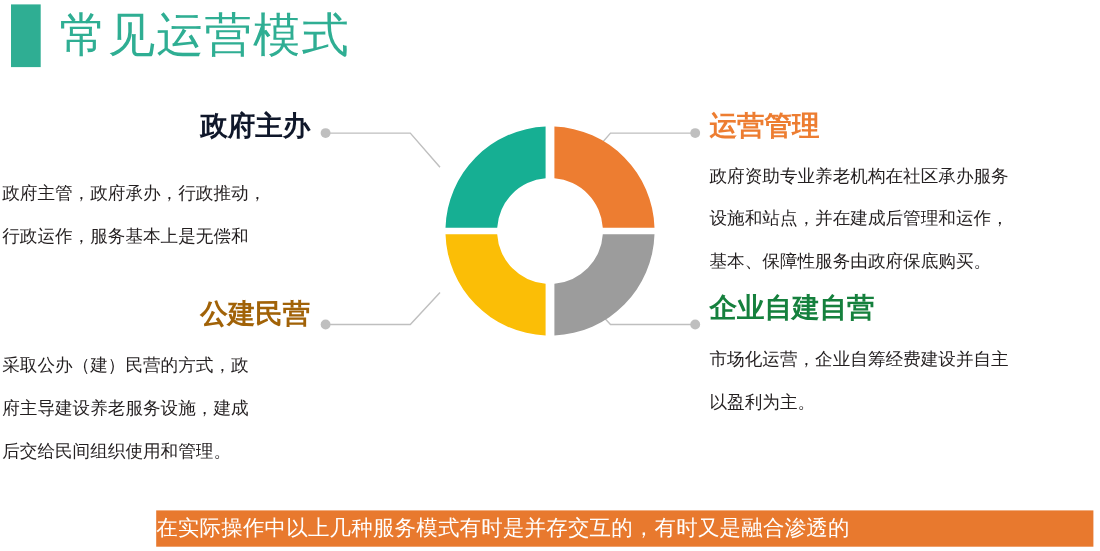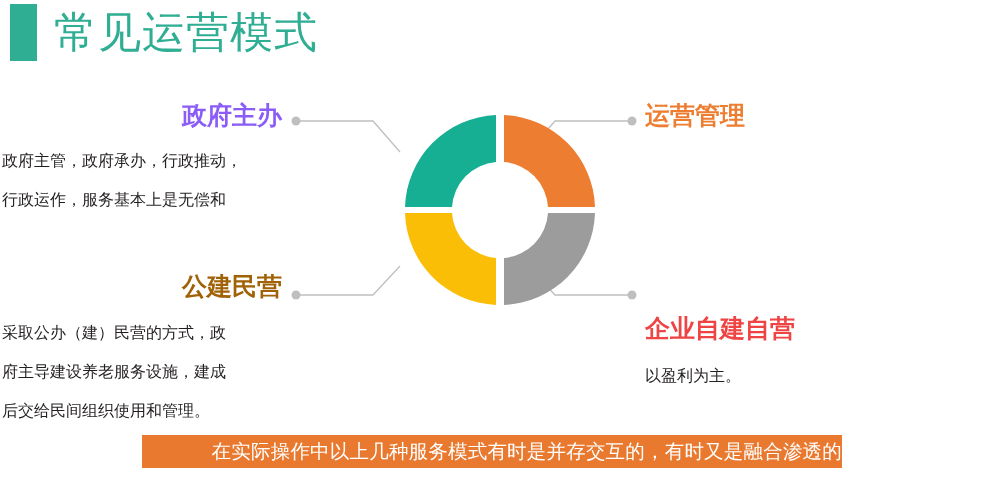--- a/index.html
+++ b/index.html
@@ -80,24 +80,24 @@
   .quad-body div { white-space: nowrap; }
 
   
   #quad-gov {
     left: 0px;
     top: 100px;
     width: 300px;
     text-align: left;
   }
   #quad-gov .quad-label {
-    color: #8b5cf6;
+    color: #0f172a;
     text-align: right;
     padding-right: 18px;
-    margin-bottom: 11px;
+    margin-bottom: 27px;
   }
   #quad-gov .quad-body { padding-left: 2px; }
 
   
   #quad-private {
     left: 645px;
     top: 100px;
     width: 355px;
   }
   #quad-private .quad-label {
@@ -119,36 +119,35 @@
   }
   #quad-public .quad-body { padding-left: 2px; }
 
   
   #quad-enterprise {
     left: 645px;
     top: 265px;
     width: 355px;
   }
   #quad-enterprise .quad-label {
-    color: #ef4444;
+    color: #15803d;
     margin-bottom: 13px;
-    margin-top: 48px;
   }
 
   
   #footer-banner {
     position: absolute;
     left: 142px;
-    top: 435px;
-    width: 700px;
+    top: 464px;
+    width: 852px;
     height: 33px;
     background: #E8792E;
     display: flex;
     align-items: center;
-    justify-content: flex-end;
+    justify-content: flex-start;
   }
   #footer-text {
     color: #ffffff;
     font-size: 19.5px;
     line-height: 33px;
     white-space: nowrap;
     letter-spacing: 0.2px;
   }
 </style>
 </head>
@@ -198,33 +197,39 @@
 <div class="quad" id="quad-gov">
   <div class="quad-label">政府主办</div>
   <div class="quad-body">
     <div>政府主管，政府承办，行政推动，</div>
     <div>行政运作，服务基本上是无偿和</div>
   </div>
 </div>
 
 <div class="quad" id="quad-private">
   <div class="quad-label">运营管理</div>
+  <div class="quad-body">
+    <div>政府资助专业养老机构在社区承办服务</div>
+    <div>设施和站点，并在建成后管理和运作，</div>
+    <div>基本、保障性服务由政府保底购买。</div>
+  </div>
 </div>
 
 <div class="quad" id="quad-public">
   <div class="quad-label">公建民营</div>
   <div class="quad-body">
     <div>采取公办（建）民营的方式，政</div>
     <div>府主导建设养老服务设施，建成</div>
     <div>后交给民间组织使用和管理。</div>
   </div>
 </div>
 
 <div class="quad" id="quad-enterprise">
   <div class="quad-label">企业自建自营</div>
   <div class="quad-body">
+    <div>市场化运营，企业自筹经费建设并自主</div>
     <div>以盈利为主。</div>
   </div>
 </div>
 
 <div id="footer-banner">
   <div id="footer-text">在实际操作中以上几种服务模式有时是并存交互的，有时又是融合渗透的</div>
 </div>
 
 </body></html>

